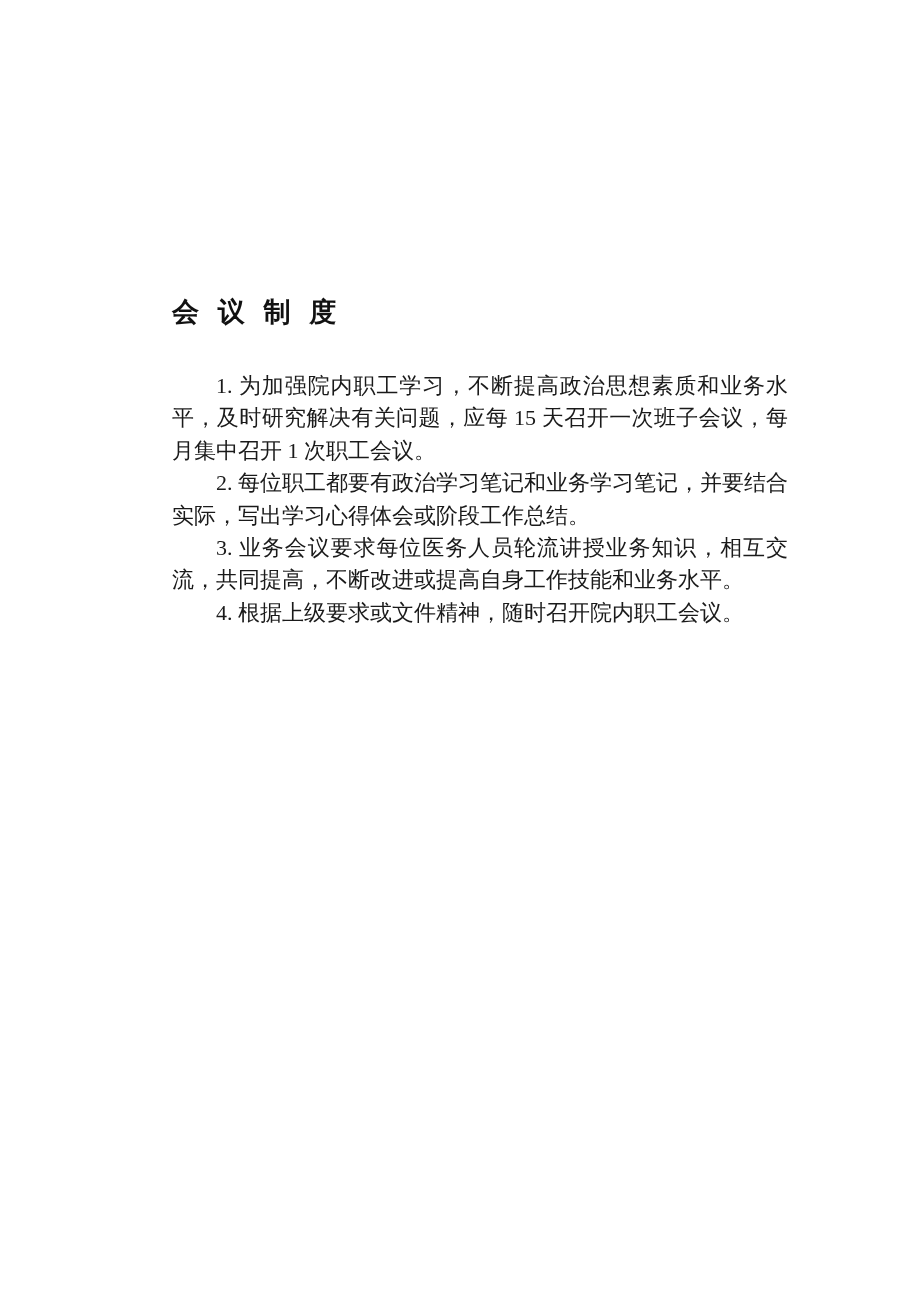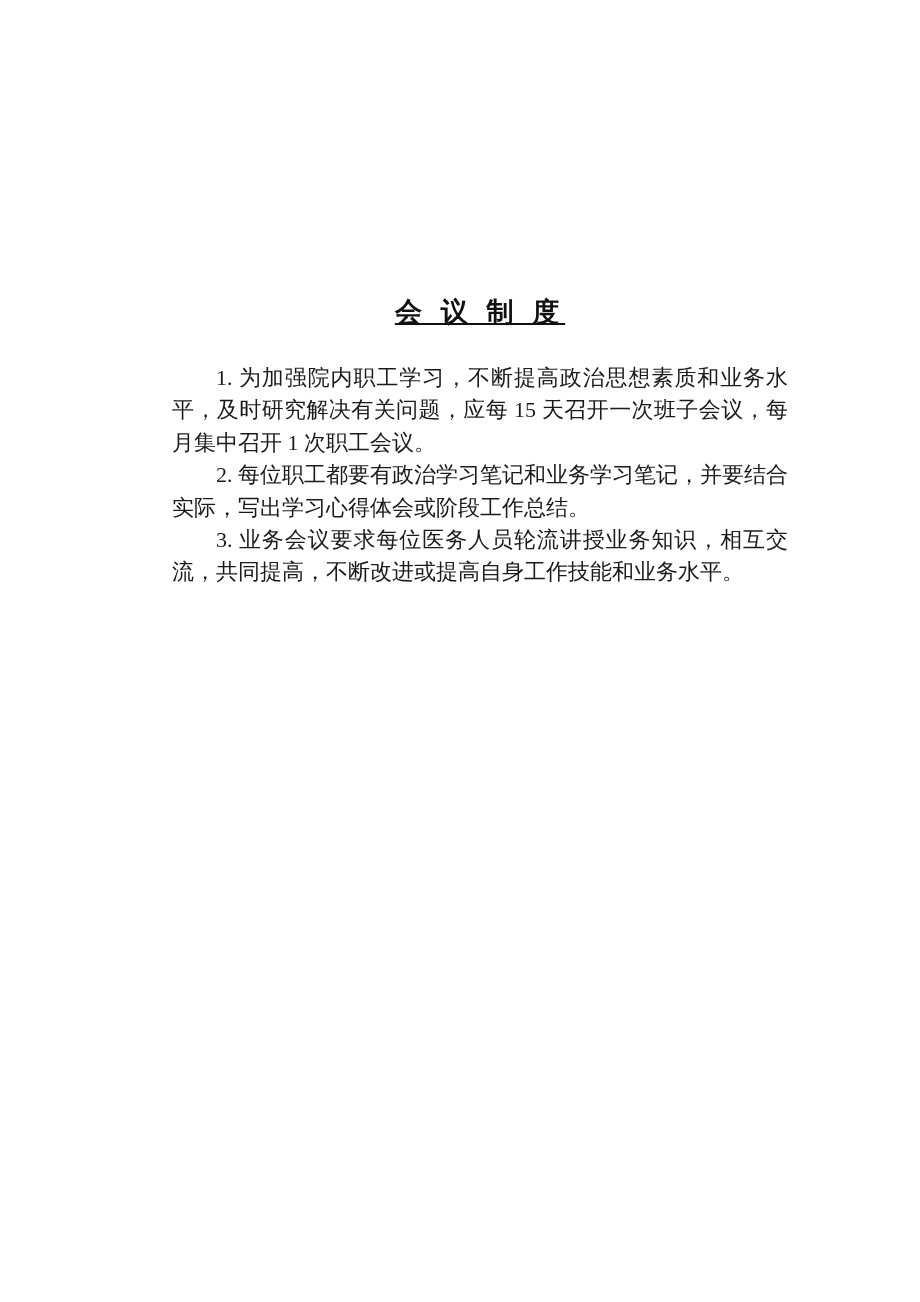--- a/index.html
+++ b/index.html
@@ -16,28 +16,27 @@
     font-family: "Liberation Serif", "DejaVu Serif", serif;
     color: #141414;
   }
   .content {
     position: absolute;
     left: 172px;
     top: 294px;
     width: 616px;
   }
   .doc-title {
-    margin: 0 0 32px 0;
+    margin: 0 0 40px 0;
     font-size: 27px;
     font-weight: bold;
-    text-align: center;
+    text-align: left;
     letter-spacing: 6px;
     color: #111111;
     font-family: "Liberation Serif", "DejaVu Serif", serif;
-    text-decoration: underline;
   }
   .para {
     margin: 0;
     font-size: 22px;
     line-height: 32.4px;
     text-align: justify;
     text-justify: inter-ideograph;
     text-indent: 2em;
     color: #1a1a1a;
     font-family: "Liberation Serif", "DejaVu Serif", serif;
@@ -45,14 +44,15 @@
 </style>
 </head>
 <body>
 
 <div class="page">
   <div class="content">
     <h1 class="doc-title">会 议 制 度</h1>
     <p class="para">1. 为加强院内职工学习，不断提高政治思想素质和业务水平，及时研究解决有关问题，应每 15 天召开一次班子会议，每月集中召开 1 次职工会议。</p>
     <p class="para">2. 每位职工都要有政治学习笔记和业务学习笔记，并要结合实际，写出学习心得体会或阶段工作总结。</p>
     <p class="para">3. 业务会议要求每位医务人员轮流讲授业务知识，相互交流，共同提高，不断改进或提高自身工作技能和业务水平。</p>
+    <p class="para">4. 根据上级要求或文件精神，随时召开院内职工会议。</p>
   </div>
 </div>
 
 </body></html>

